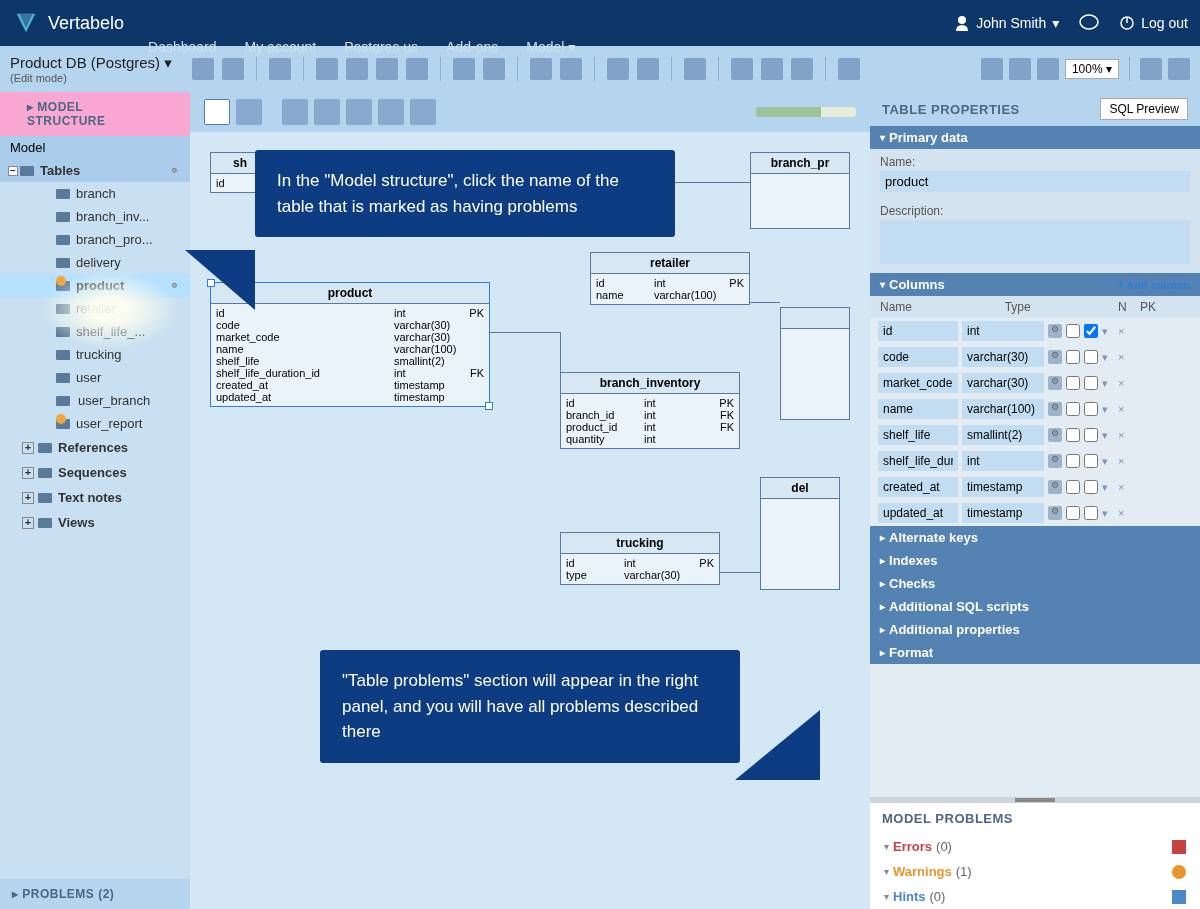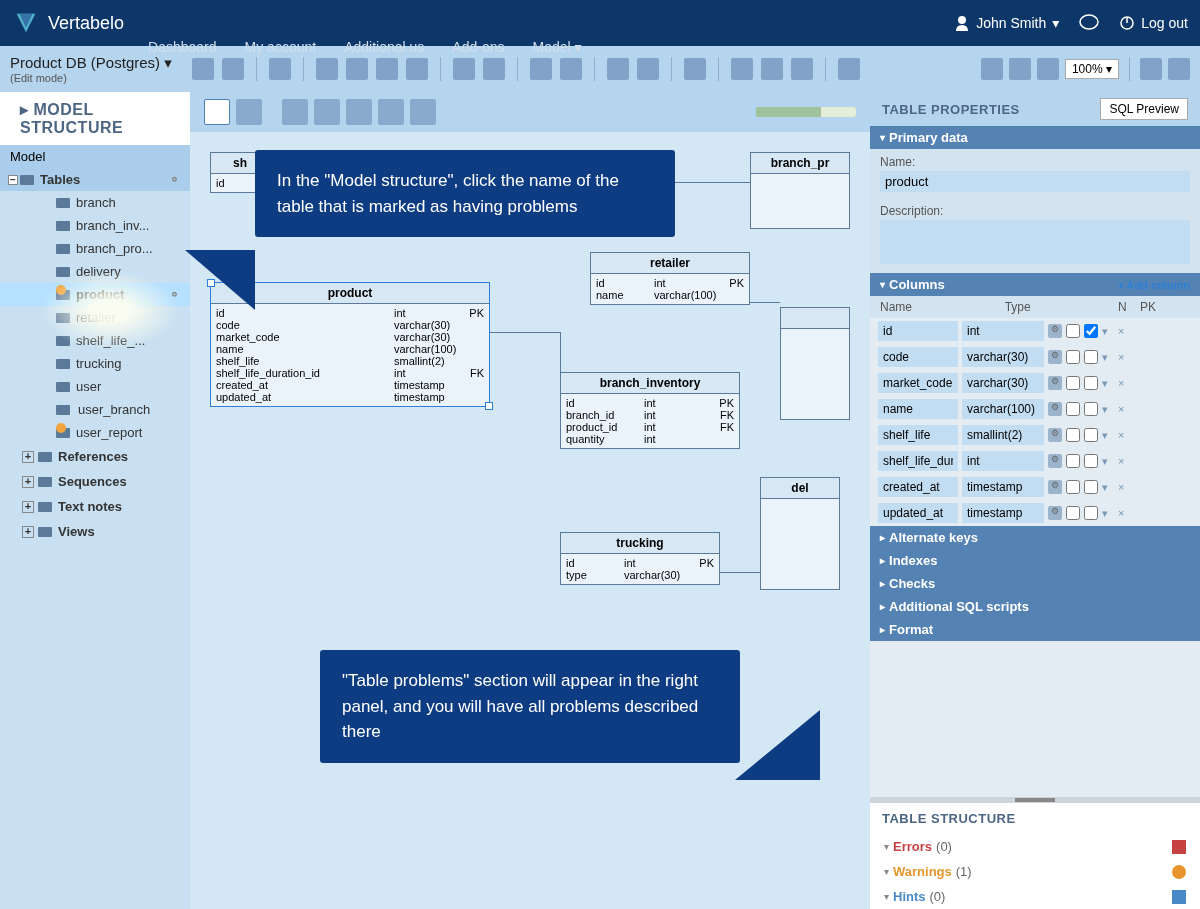--- a/index.html
+++ b/index.html
@@ -24,21 +24,21 @@
 .tool-icon { width: 22px; height: 22px; background: #6b8fb7; opacity: 0.7; border-radius: 2px; }
 .tool-sep { width: 1px; height: 24px; background: #8eb0ce; margin: 0 4px; }
 .zoom-box { margin-left: auto; display: flex; align-items: center; gap: 6px; }
 .zoom-sel { background: #fff; border: 1px solid #aaa; padding: 2px 6px; font-size: 12px; }
 
 
 .main { display: flex; height: calc(909px - 92px); }
 
 
 .sidebar-left { width: 190px; background: #c8e0f1; display: flex; flex-direction: column; }
-.sidebar-header { background: #ffffff; padding: 8px 20px; font-size: 16px; font-weight: bold; color: #4d6683; letter-spacing: 0.5px; }
+.sidebar-header { background: #f9a8d4; padding: 8px 27px; font-size: 12px; font-weight: bold; color: #4d6683; letter-spacing: 0.5px; }
 .model-root { background: #a9cdea; padding: 4px 10px; font-size: 13px; }
 .tree { font-size: 13px; color: #333; background: #c8e0f1; flex: 1; overflow: hidden; }
 .tree-node { padding: 4px 10px 4px 26px; display: flex; align-items: center; gap: 6px; position: relative; cursor: pointer; }
 .tree-node.section { background: #a9cdea; padding-left: 20px; font-weight: bold; }
 .tree-node.selected { background: #b5e0ff; font-weight: bold; }
 .tree-icon { width: 14px; height: 10px; background: #5b7a9a; border-radius: 1px; display: inline-block; }
 .tree-section { padding: 5px 10px 5px 38px; display: flex; align-items: center; gap: 6px; font-weight: bold; background: transparent; cursor: pointer; font-size:13px; }
 .tree-section::before { content: '+'; position: absolute; left: 22px; font-size: 11px; border: 1px solid #888; width: 10px; height: 10px; line-height: 9px; text-align: center; }
 .tree-section { position: relative; }
 .tree-plus { position:absolute; left:8px; font-size:10px; border:1px solid #888; width:10px;height:10px; line-height:8px; text-align:center; background:#fff;}
@@ -119,21 +119,21 @@
   <div class="logo">
     <svg class="logo-icon" viewBox="0 0 30 30">
         <polygon points="5,5 15,25 25,5" fill="#4fb3c9"></polygon>
         <polygon points="8,5 15,20 22,5" fill="#3672a8"></polygon>
       </svg>
     <span class="logo-text">Vertabelo</span>
   </div>
   <div class="nav-links">
     <span class="nav-link">Dashboard</span>
     <span class="nav-link">My account</span>
-    <span class="nav-link">Additional us</span>
+    <span class="nav-link">Postgres us</span>
     <span class="nav-link">Add-ons</span>
     <span class="nav-link"><span>Model</span> ▾</span>
   </div>
   <div class="nav-right">
     <div class="user">
       <svg width="16" height="16">
           <circle cx="8" cy="5" r="4" fill="#fff"></circle>
           <path d="M2,16 Q2,10 8,10 Q14,10 14,16" fill="#fff"></path>
         </svg>
       <span>John Smith</span> ▾
@@ -266,20 +266,21 @@
         </div>
       <div class="tree-section">
           <span class="tree-icon"></span>
           <span>Text notes</span>
         </div>
       <div class="tree-section">
           <span class="tree-icon"></span>
           <span>Views</span>
         </div>
     </div>
+    <div class="problems-footer">▸ <span>PROBLEMS (2)</span></div>
   </div>
 
   <div class="canvas">
     <div class="canvas-toolbar">
       <div class="ctool active"></div>
       <div class="ctool"></div>
       <div style="width:8px;"></div>
       <div class="ctool"></div>
       <div class="ctool"></div>
       <div class="ctool"></div>
@@ -611,27 +612,28 @@
           <input type="checkbox" class="col-check" style="">
           <input type="checkbox" class="col-check" style="">
           <span class="col-act">▾</span>
           <span class="col-act">×</span>
         </div>
       </div>
     <div class="section-bar collapsed">Alternate keys</div>
     <div class="section-bar collapsed">Indexes</div>
     <div class="section-bar collapsed">Checks</div>
     <div class="section-bar collapsed">Additional SQL scripts</div>
+    <div class="section-bar collapsed">Additional properties</div>
     <div class="section-bar collapsed">Format</div>
 
     <div class="problems-panel">
       <div style="height:6px;background:#ccd5de;position:relative;">
           <div style="position:absolute;left:50%;transform:translateX(-50%);width:40px;height:4px;background:#888;top:1px;"></div>
         </div>
-      <div class="problems-title">TABLE STRUCTURE</div>
+      <div class="problems-title">MODEL PROBLEMS</div>
       <div class="prob-section errors">
         <span class="prob-caret">▾</span>
           <span class="lbl">Errors</span>
           <span class="prob-count">(0)</span>
         <span class="prob-icon err"></span>
       </div>
       <div class="prob-section warnings">
         <span class="prob-caret">▾</span>
           <span class="lbl">Warnings</span>
           <span class="prob-count">(1)</span>

